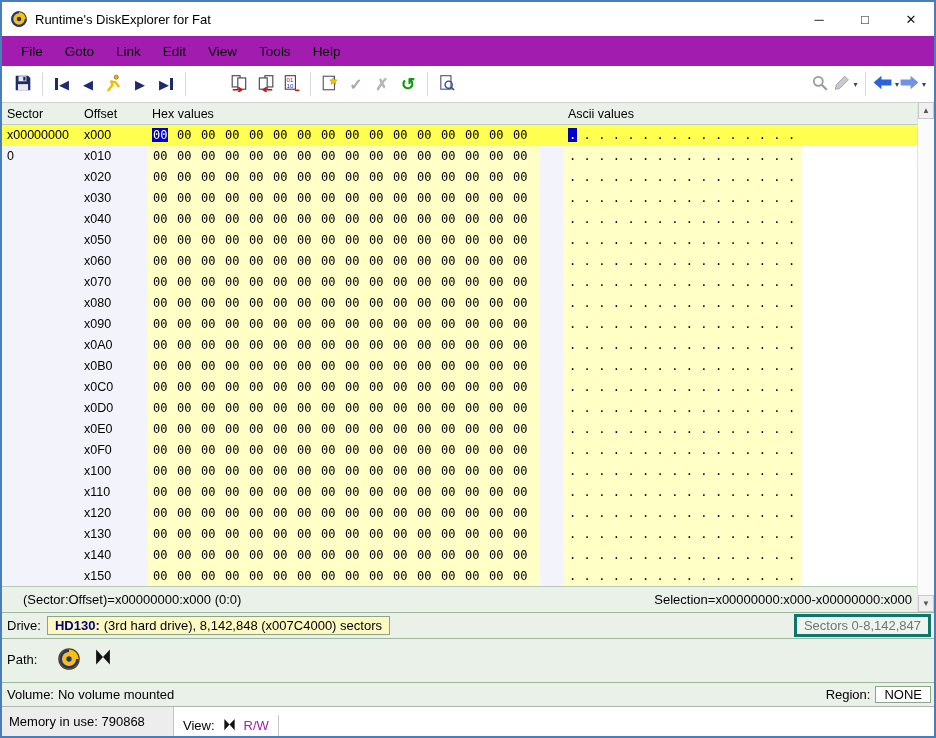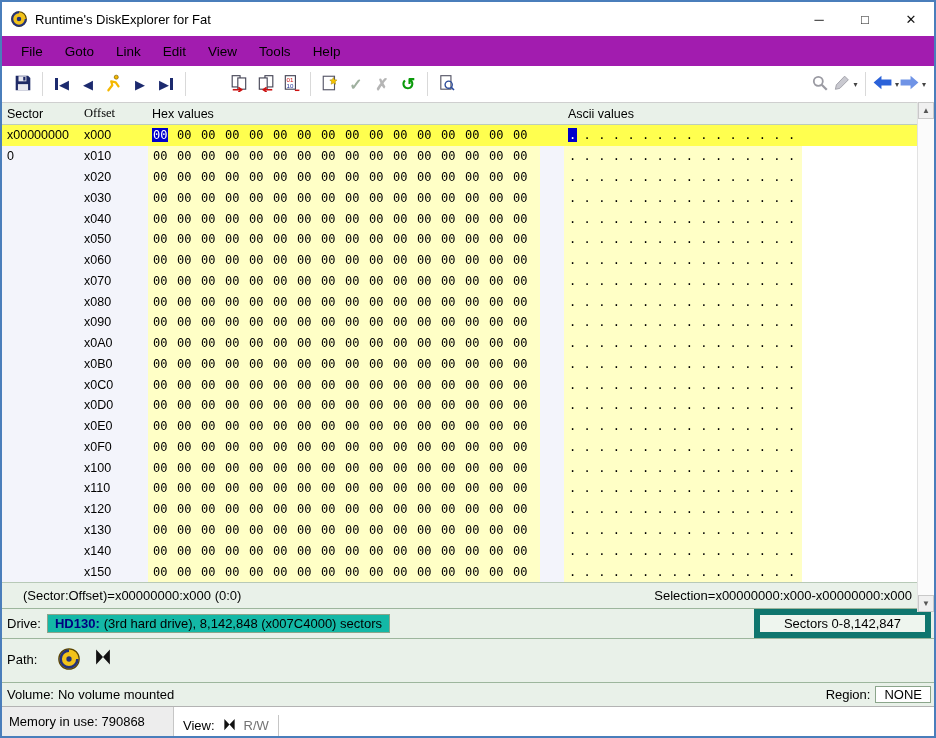--- a/index.html
+++ b/index.html
@@ -28,21 +28,21 @@
   .nav-bar{width:3px;height:12px;background:#1c2a6e;display:inline-block;}
   .gcheck{color:#9fb09f;font-size:16px;font-weight:bold;}
   .gx{color:#b5b5b5;font-size:16px;font-weight:bold;}
   .gundo{color:#0a9a0a;font-size:17px;font-weight:bold;}
   .gcaret{font-size:8px;color:#444;margin-left:2px;}
 
   
   .hexview{flex:1;display:flex;flex-direction:column;border-top:1px solid #cfcfcf;min-height:0;}
   .hexheader{flex:0 0 22px;background:#e9f1e9;border-bottom:1px solid #bccdbc;display:flex;align-items:center;font-size:12.5px;}
   .hh-sector{width:82px;padding-left:5px;}
-  .hh-offset{width:64px;font-family:Liberation Serif, serif;}
+  .hh-offset{width:64px;}
   .hh-hex{width:416px;padding-left:4px;}
   .hh-ascii{flex:1;padding-left:4px;}
   .hexrows{flex:1;display:flex;flex-direction:column;justify-content:center;}
   .hexrow{flex:1;display:flex;align-items:stretch;font-family:"DejaVu Sans Mono",monospace;font-size:12px;}
   .hexrow>div{display:flex;align-items:center;}
   .c-sector{width:82px;padding-left:5px;font-family:"Liberation Sans",sans-serif;font-size:12.5px;}
   .c-offset{width:64px;font-family:"Liberation Sans",sans-serif;font-size:12.5px;}
   .c-hex{width:392px;background:#ffffc6;padding-left:4px;}
   .byte{flex:0 0 24px;width:24px;}
   .c-gap{width:24px;}
@@ -57,35 +57,35 @@
 
   
   .vscroll{position:absolute;top:100px;right:0;width:17px;height:510px;background:#fbfbfb;border-left:1px solid #e2e2e2;display:flex;flex-direction:column;justify-content:space-between;z-index:5;}
   .scroll-btn{height:17px;background:#f0f0f0;border:1px solid #c9c9c9;display:flex;align-items:center;justify-content:center;font-size:8px;color:#555;}
 
   
   .statusrow{flex:0 0 26px;background:#e9f1e9;border-top:1px solid #b7c9b7;display:flex;align-items:center;padding:0 22px 0 21px;}
   .status-right{margin-left:auto;}
   .driverow{flex:0 0 26px;background:#e9f1e9;border-top:1px solid #9db69d;display:flex;align-items:center;padding:0 3px 0 5px;}
   .row-label{margin-right:4px;}
-  .drive-box{display:flex;align-items:center;gap:4px;border:1px solid #8ba58b;background:#14b8a6;padding:1px 7px;margin-left:2px;}
+  .drive-box{display:flex;align-items:center;gap:4px;border:1px solid #8ba58b;background:#fef9c3;padding:1px 7px;margin-left:2px;}
   .drive-name{font-weight:bold;color:#000080;}
-  .sectors-box{margin-left:auto;border:6px solid #0f766e;background:#eef5ee;padding:1px 24px;color:#000000;}
+  .sectors-box{margin-left:auto;border:3px solid #0f766e;background:#eef5ee;padding:1px 7px;color:#737373;}
   .pathrow{flex:0 0 44px;background:#e9f1e9;border-top:1px solid #9db69d;display:flex;padding:5px;}
   .path-label{padding-top:8px;}
   .path-icons{margin-left:16px;display:flex;gap:12px;align-items:flex-start;padding-top:3px;}
   .volumerow{flex:0 0 24px;background:#e9f1e9;border-top:1px solid #9db69d;display:flex;align-items:center;padding:0 3px 0 5px;}
   .region-wrap{margin-left:auto;display:flex;align-items:center;gap:5px;}
   .region-box{border:1px solid #8ba58b;background:#fff;padding:0 8px;min-width:52px;text-align:right;}
 
   
   .bottombar{flex:0 0 30px;background:#fff;border-top:1px solid #b3b3b3;display:flex;align-items:stretch;}
   .bb-mem{flex:0 0 172px;background:#ededed;border-right:1px solid #c6c6c6;display:flex;align-items:center;padding:0 7px;}
   .bb-view{display:flex;align-items:center;gap:7px;padding:0 9px;border-right:1px solid #c6c6c6;margin-top:8px;}
-  .bb-rw{color:#737373;}
+  .bb-rw{color:#a21caf;}
   .bb-rest{flex:1;}
 </style>
 </head>
 <body>
 
 <div class="window">
 
   <div class="titlebar">
     <span class="app-icon">
       <svg width="18" height="18" viewBox="0 0 16 16">

